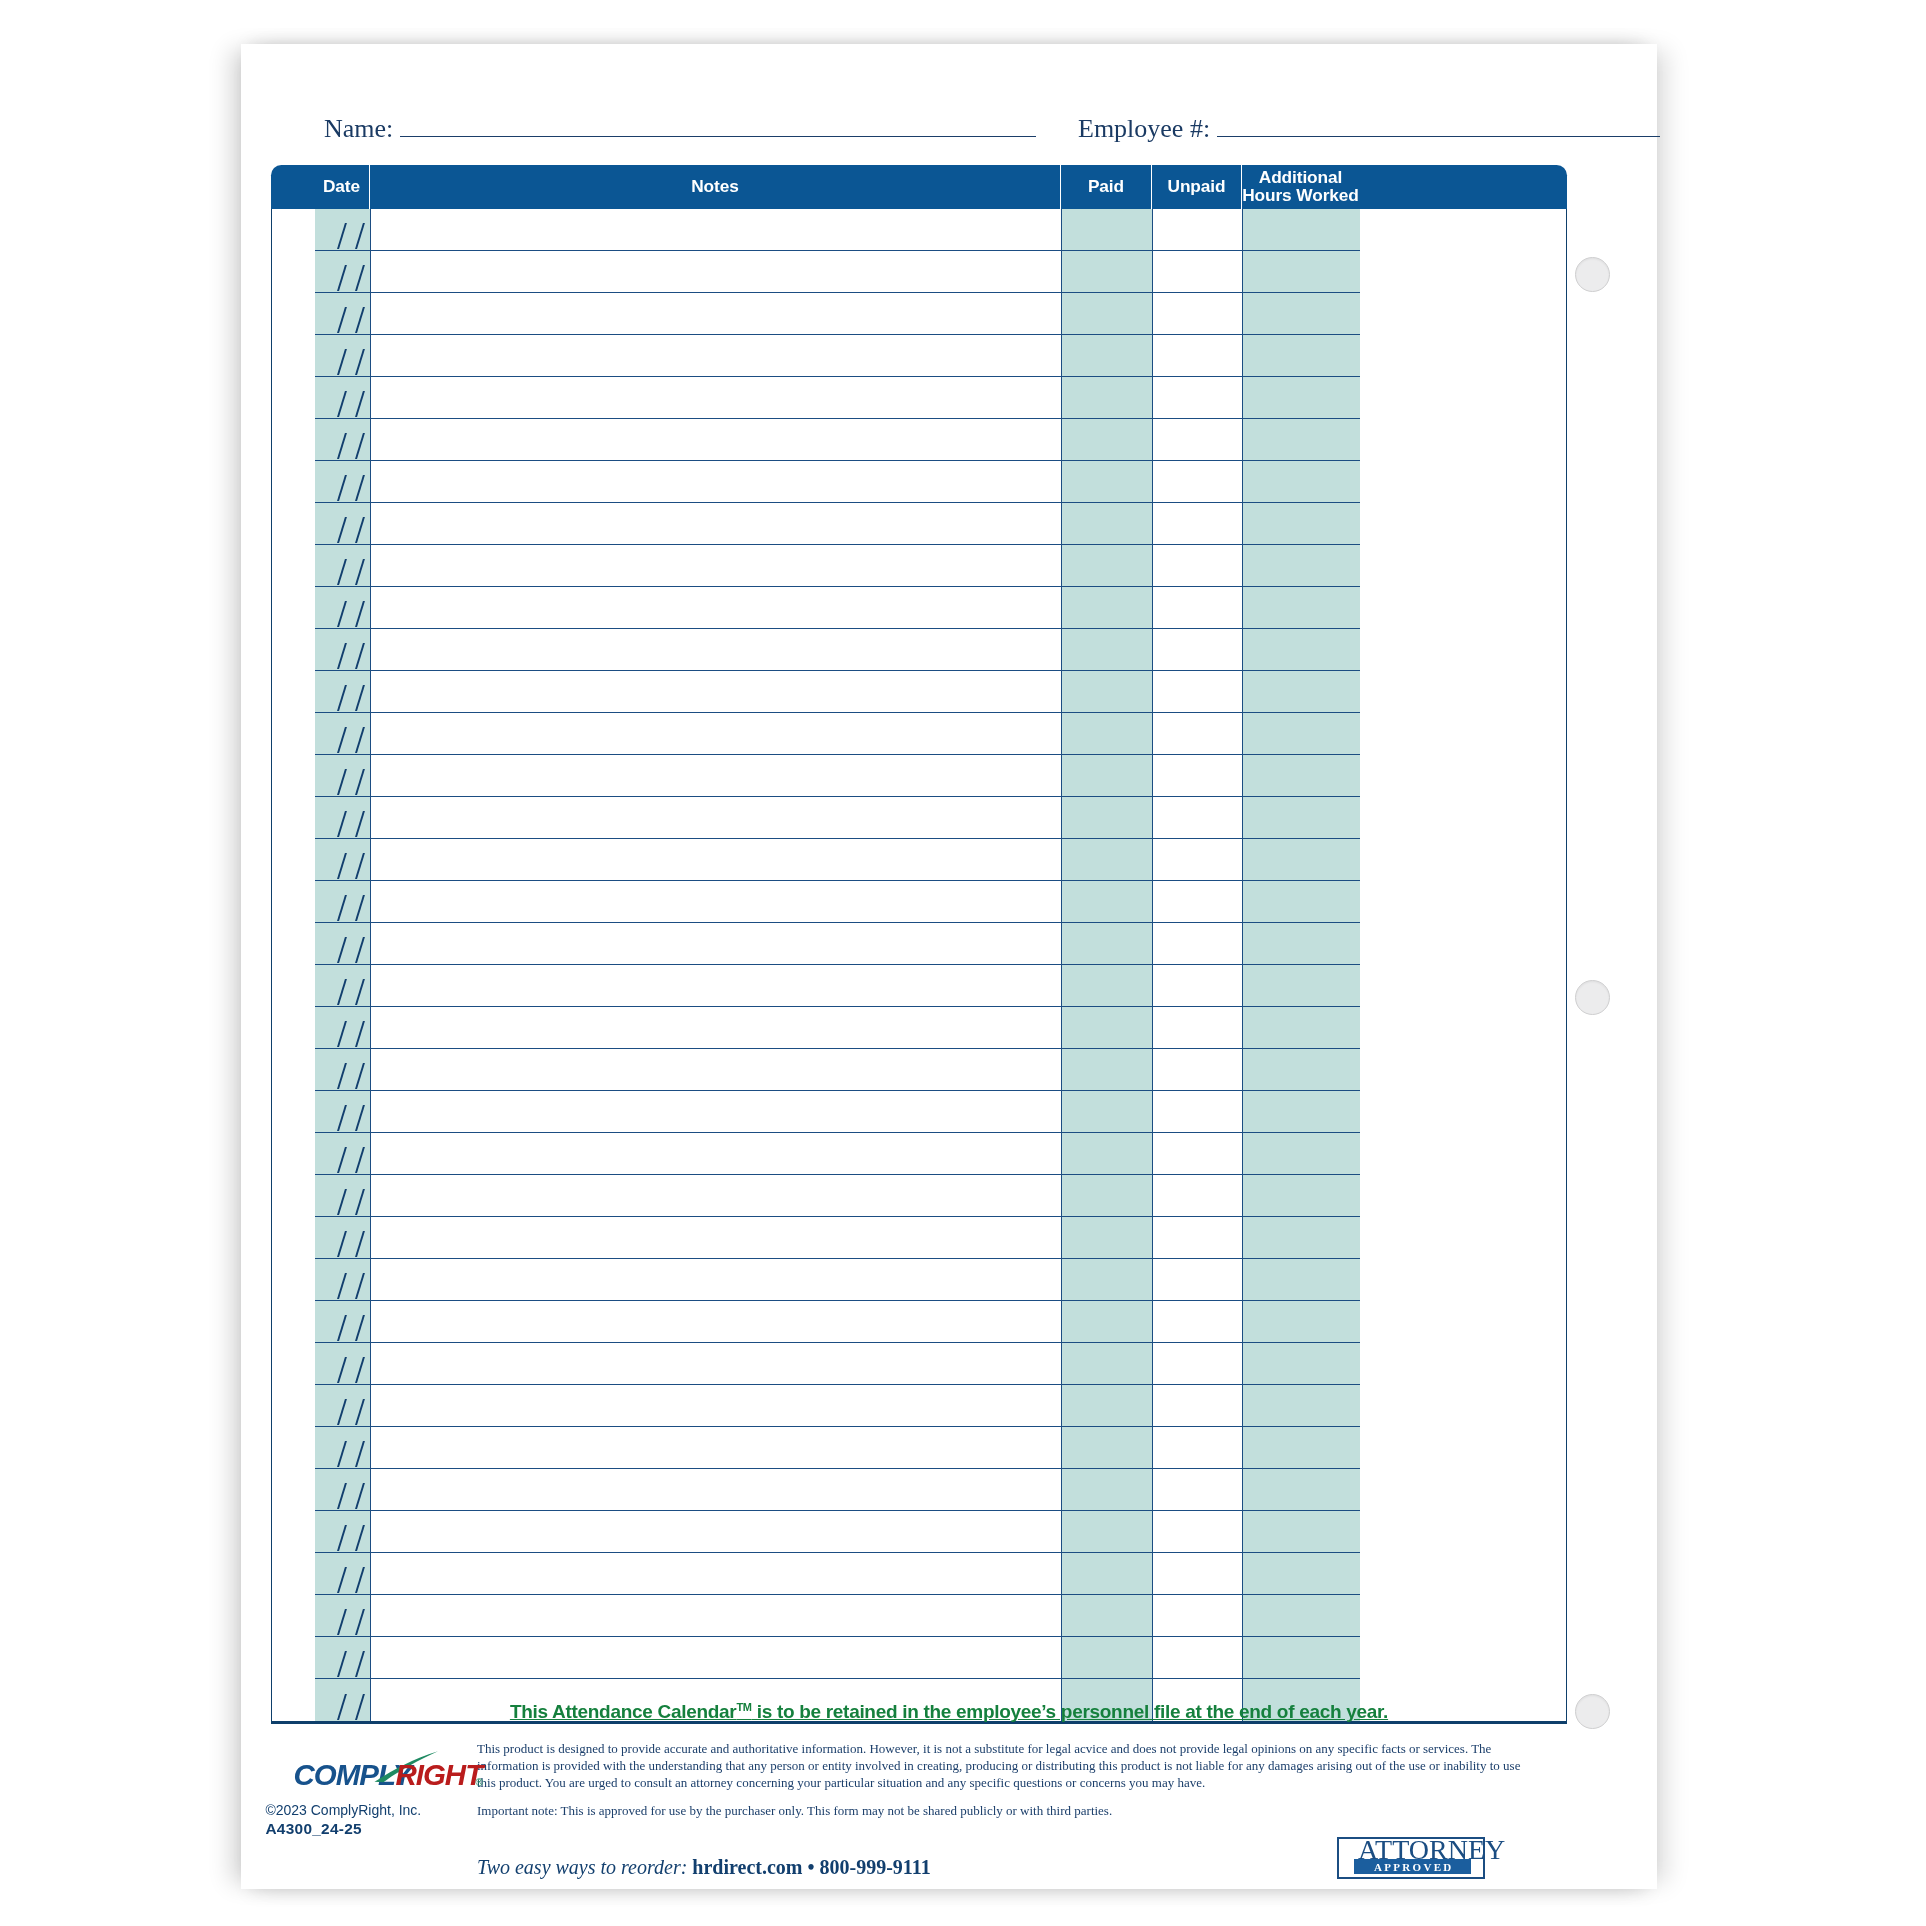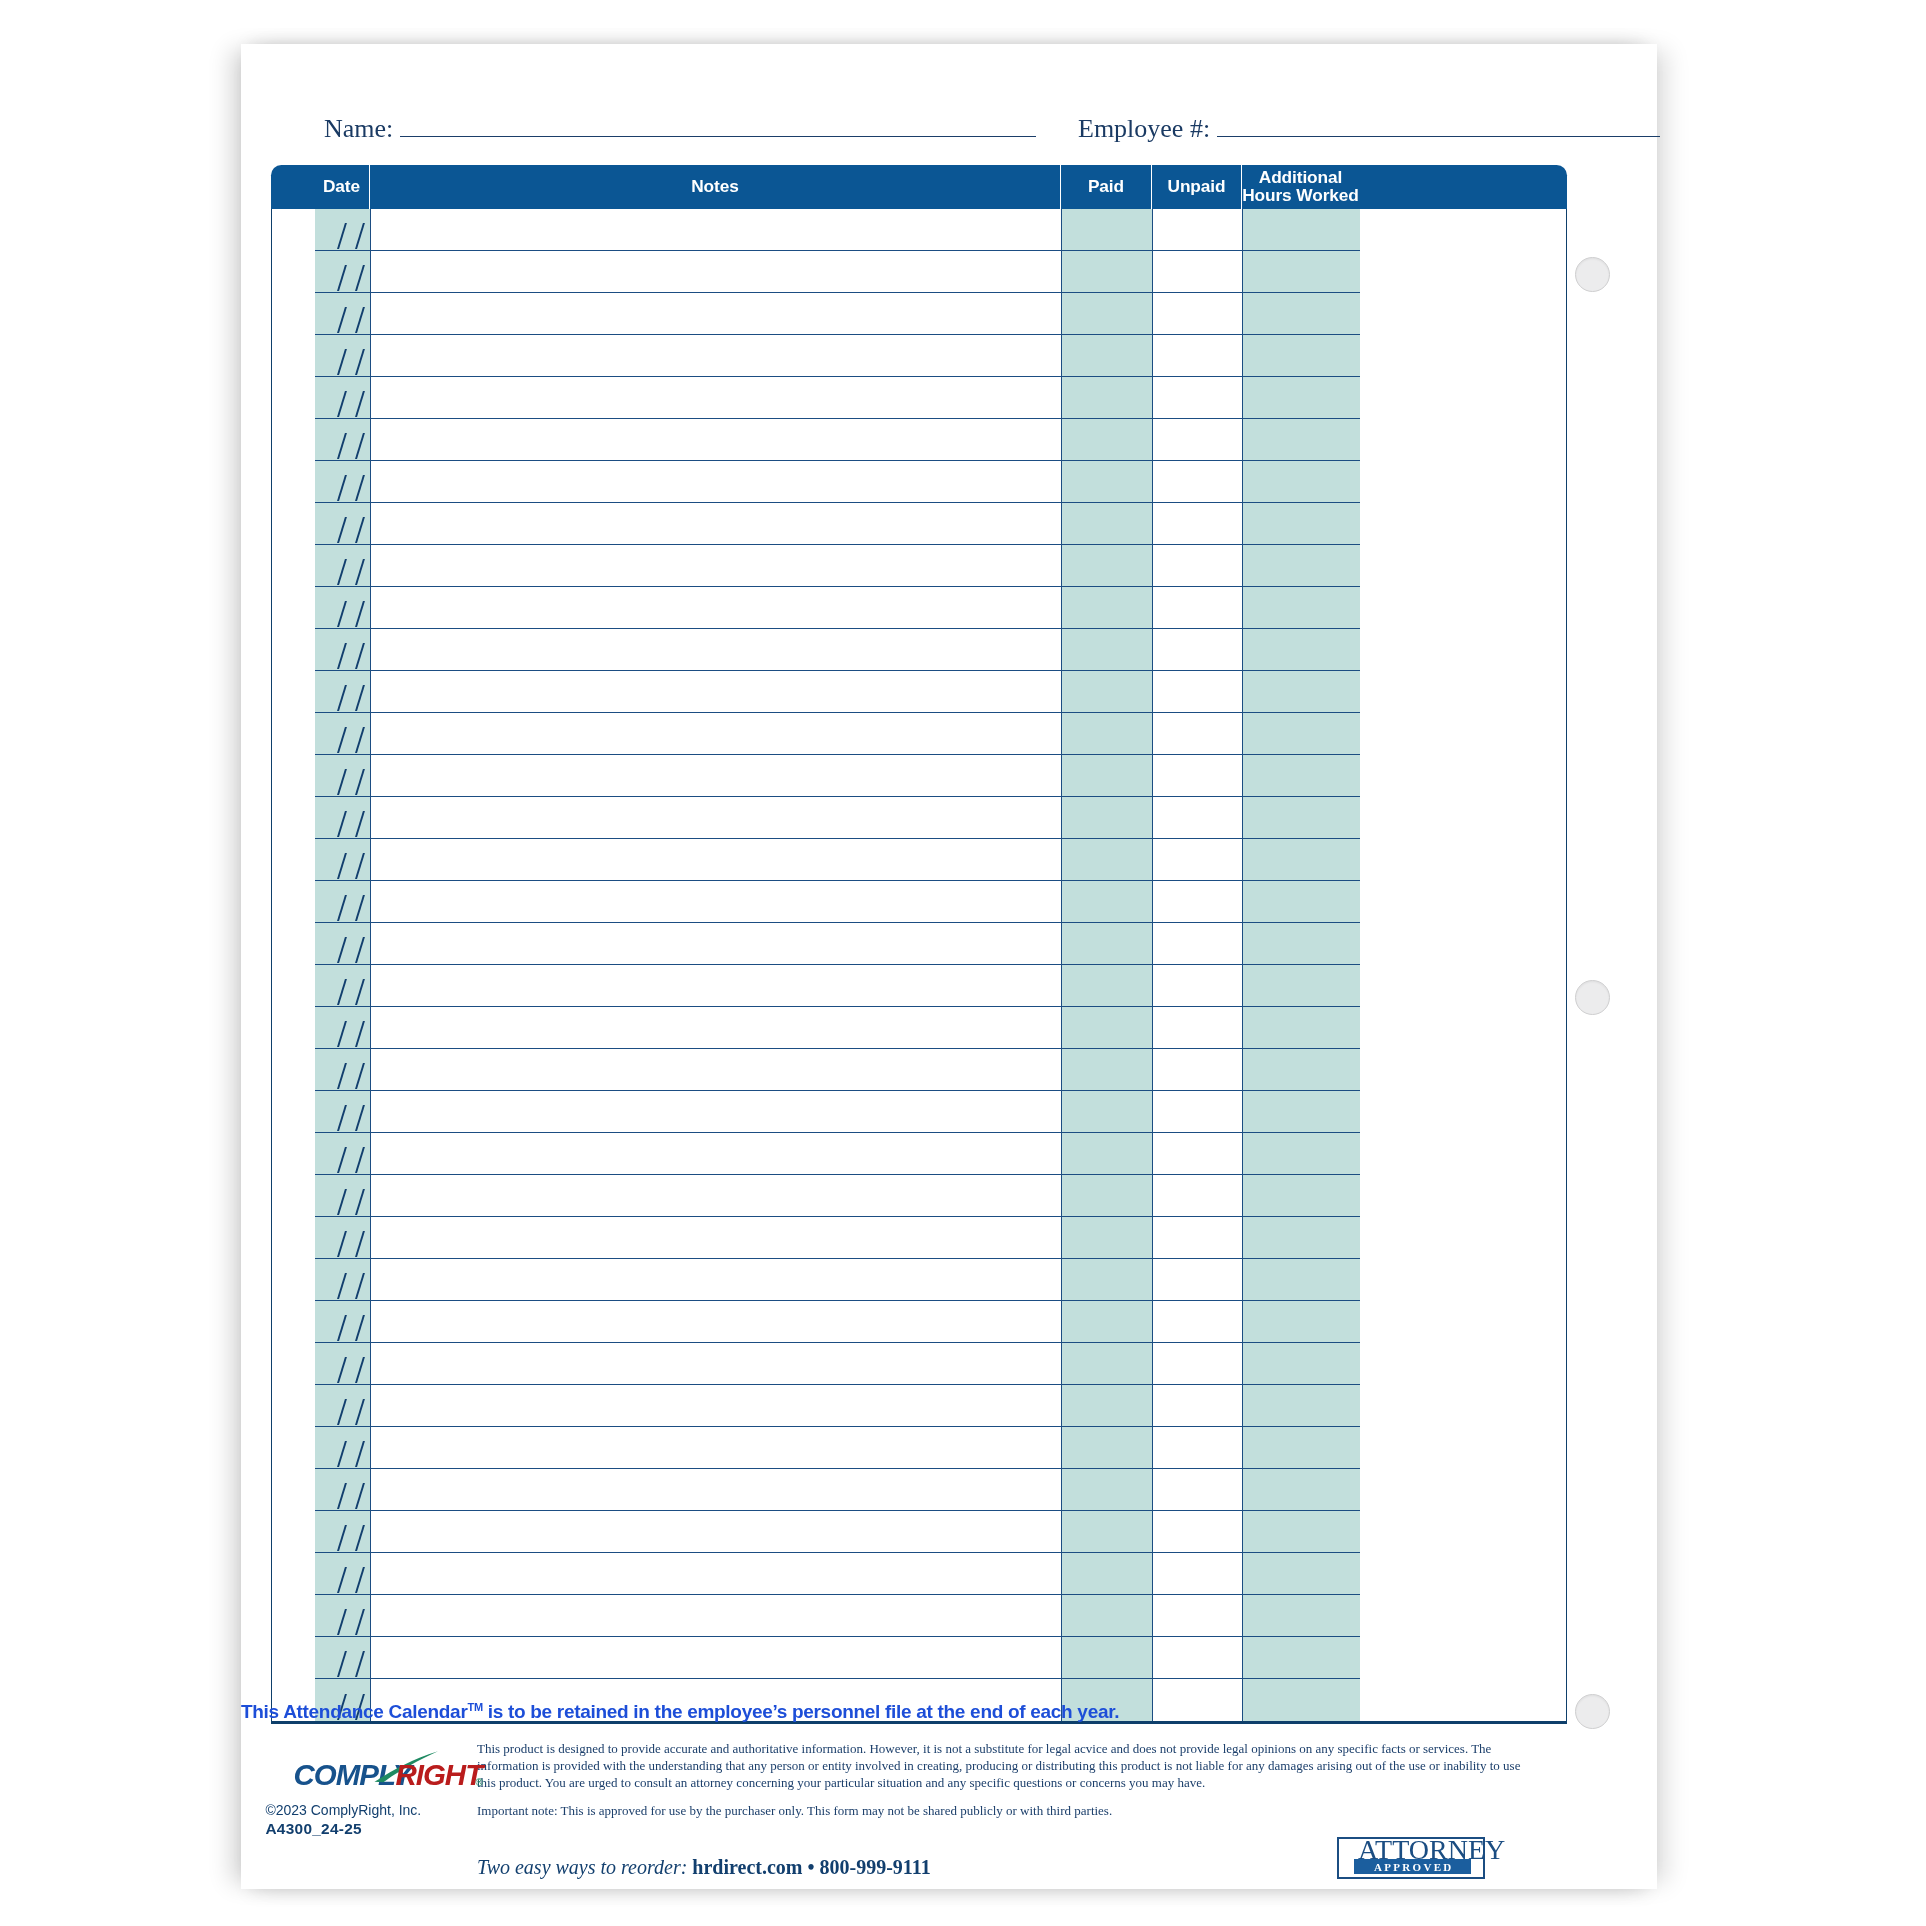--- a/index.html
+++ b/index.html
@@ -143,26 +143,27 @@
     position: absolute;
     left: 0;
     top: 1621px;
     width: 100%;
     height: 223px;
   }
   #tagline {
     position: absolute;
     left: 0; right: 0;
     top: 36px;
-    text-align: left;
+    text-align: center;
     font-family: "Liberation Sans", sans-serif;
     font-weight: bold;
     font-size: 19px;
-    color: #1d4ed8;
+    color: #15803d;
     letter-spacing: -0.3px;
+    text-decoration: underline;
   }
   #tagline sup { font-size: 11px; vertical-align: super; }
 
   #legal {
     position: absolute;
     left: 236px;
     top: 76px;
     width: 1053px;
     font-family: "Liberation Serif", serif;
     font-size: 13px;

